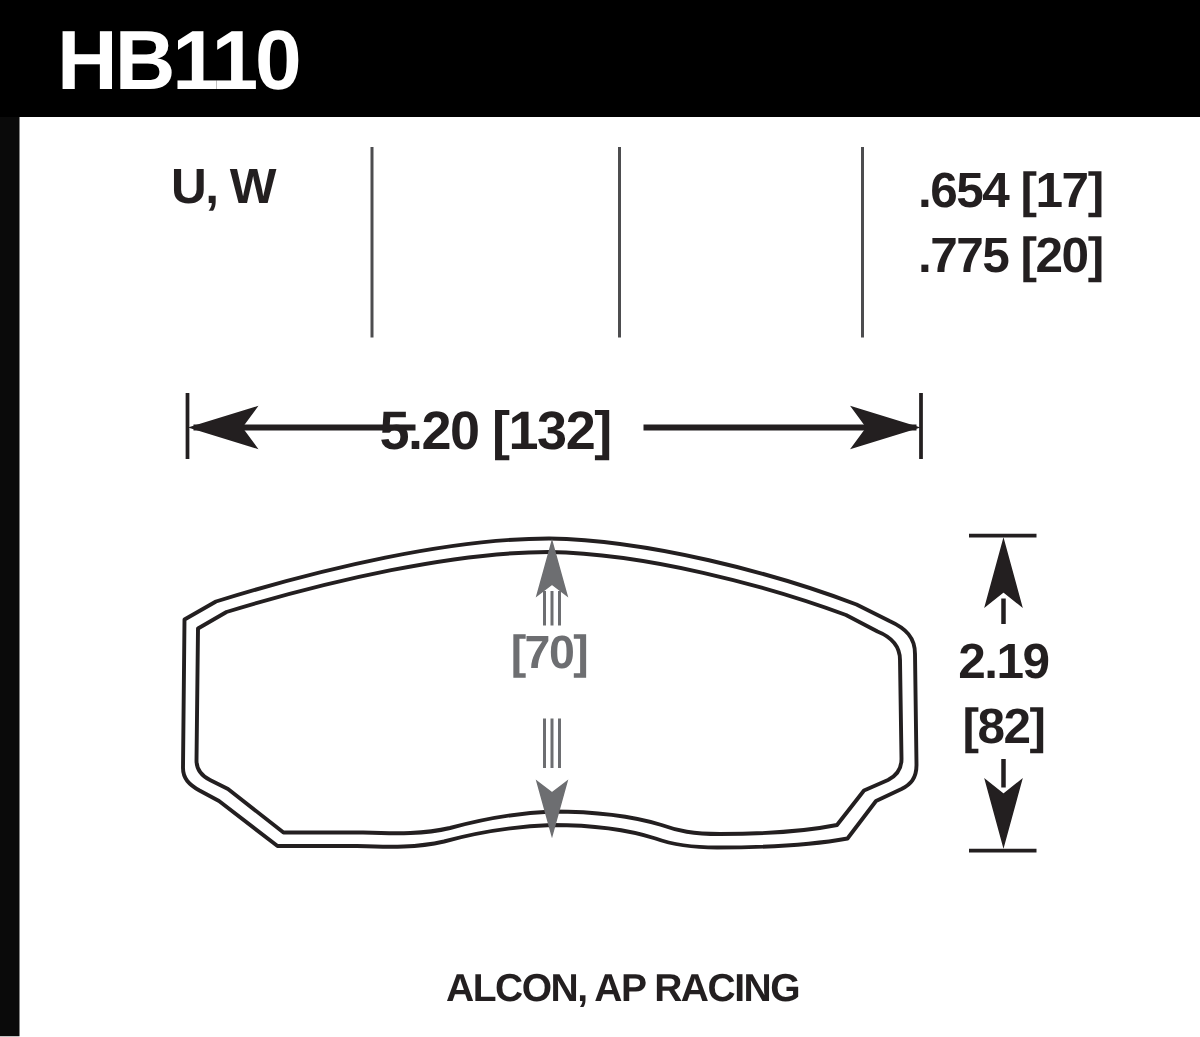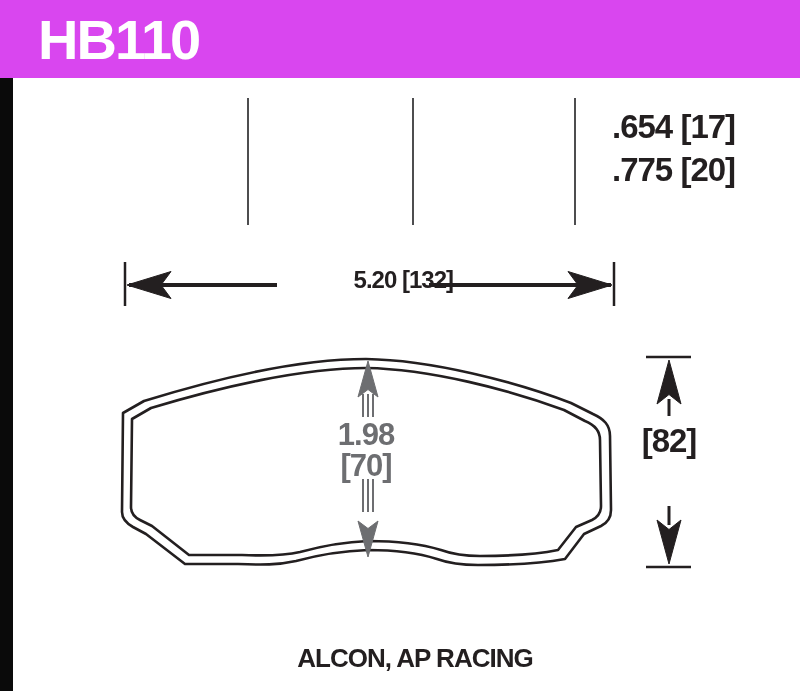--- a/index.html
+++ b/index.html
@@ -9,21 +9,21 @@
     background:#ffffff;
     font-family:"Liberation Sans", sans-serif;
     overflow:hidden;
     color:#231f20;
   }
   .abs { position:absolute; }
 
   
   .header-bar {
     left:0; top:0; width:800px; height:78px;
-    background:#d946ef;
+    background:#000000;
     padding-left:12px;
   }
   .part-number {
     left:38px; top:0; height:78px; line-height:80px;
     color:#ffffff; font-size:56px; font-weight:700;
     letter-spacing:-2px;
   }
 
   
   .left-border {
@@ -37,22 +37,22 @@
     line-height:38px; white-space:nowrap;
   }
   .thickness-list {
     left:612px; top:105px;
     font-size:33px; font-weight:700; letter-spacing:-1px;
     line-height:43px; white-space:nowrap;
   }
 
   
   .dim-width-label {
-    left:253px; top:266px; width:200px; text-align:right;
-    font-size:24px; font-weight:700; letter-spacing:-1px; white-space:nowrap;
+    left:253px; top:266px; width:200px; text-align:left;
+    font-size:36px; font-weight:700; letter-spacing:-1px; white-space:nowrap;
   }
   .dim-depth-label {
     left:296px; top:419px; width:140px; text-align:center;
     font-size:31px; font-weight:700; letter-spacing:-1px;
     line-height:31px; color:#6d6e71;
   }
   .dim-height-label {
     left:599px; top:419px; width:140px; text-align:center;
     font-size:33px; font-weight:700; letter-spacing:-1px;
     line-height:43px;
@@ -140,31 +140,32 @@
     <line x1="646" y1="357" x2="691" y2="357" stroke-width="2.5"></line>
     <line x1="646" y1="567" x2="691" y2="567" stroke-width="2.5"></line>
     <path d="M669,360 L657,404 L669,394.5 L681,404 Z" stroke-width="1"></path>
     <line x1="669" y1="399" x2="669" y2="416" stroke-width="3"></line>
     <line x1="669" y1="506" x2="669" y2="525" stroke-width="3"></line>
     <path d="M669,564 L657,520 L669,529.5 L681,520 Z" stroke-width="1"></path>
   </g>
 </svg>
 
 <div class="abs compound-list">
+  <div>U, W</div>
 </div>
 
 <div class="abs thickness-list">
   <div>.654 [17]</div>
   <div>.775 [20]</div>
 </div>
 
 <div class="abs dim-width-label">5.20 [132]</div>
 
 <div class="abs dim-depth-label">
-  <div>1.98</div>
   <div>[70]</div>
 </div>
 
 <div class="abs dim-height-label">
+  <div>2.19</div>
   <div>[82]</div>
 </div>
 
 <div class="abs footer-apps">ALCON, AP RACING</div>
 
 </body></html>

